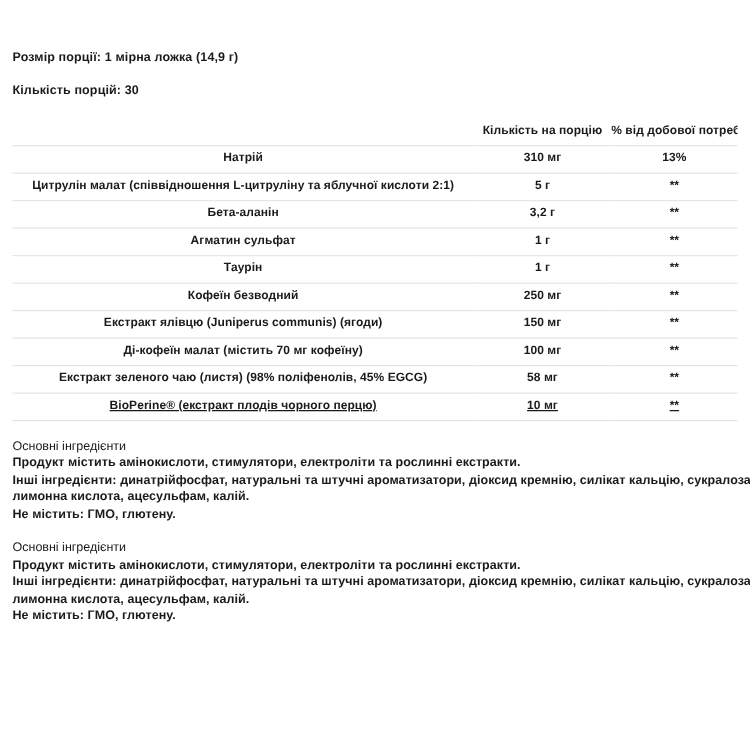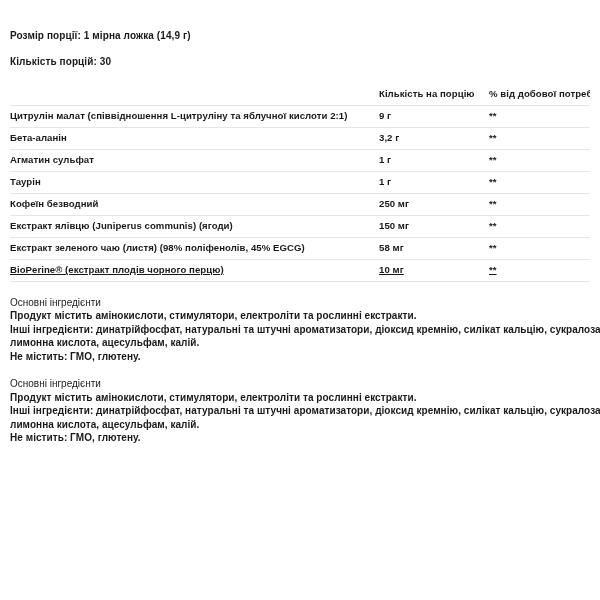--- a/index.html
+++ b/index.html
@@ -20,21 +20,21 @@
   .page {
     width: 600px;
     height: 600px;
     box-sizing: border-box;
     padding: 0 10px;
     position: relative;
   }
 
   
   .serving-block {
-    padding-top: 30px;
+    padding-top: 41px;
   }
   .serving-line {
     font-size: 10px;
     font-weight: bold;
     line-height: 12px;
     letter-spacing: 0.1px;
     color: #1a1a1a;
     margin: 0 0 14px 0;
   }
   .serving-line:last-child { margin-bottom: 16px; }
@@ -45,21 +45,21 @@
     border-collapse: collapse;
     table-layout: fixed;
     margin-top: 12px;
   }
   table.facts col.c-name  { width: 369px; }
   table.facts col.c-amt   { width: 110px; }
   table.facts col.c-dv    { width: 101px; }
 
   table.facts th,
   table.facts td {
-    text-align: left;
+    text-align: center;
     vertical-align: middle;
     font-size: 9.6px;
     font-weight: bold;
     line-height: 12px;
     letter-spacing: 0.05px;
     color: #1a1a1a;
     padding: 0;
     height: 22px;
     box-sizing: border-box;
     border-bottom: 1px solid #e6e6e6;
@@ -125,22 +125,27 @@
     </colgroup>
     <thead>
       <tr>
         <th class="nm"></th>
         <th class="amt">Кількість на порцію</th>
         <th class="dv">% від добової потреби</th>
       </tr>
     </thead>
     <tbody>
       <tr>
+        <td class="nm">Натрій</td>
+        <td class="amt">310 мг</td>
+        <td class="dv">13%</td>
+      </tr>
+      <tr>
         <td class="nm">Цитрулін малат (співвідношення L-цитруліну та яблучної кислоти 2:1)</td>
-        <td class="amt">9 г</td>
+        <td class="amt">5 г</td>
         <td class="dv">**</td>
       </tr>
       <tr>
         <td class="nm">Бета-аланін</td>
         <td class="amt">3,2 г</td>
         <td class="dv">**</td>
       </tr>
       <tr>
         <td class="nm">Агматин сульфат</td>
         <td class="amt">1 г</td>
@@ -152,20 +157,25 @@
         <td class="dv">**</td>
       </tr>
       <tr>
         <td class="nm">Кофеїн безводний</td>
         <td class="amt">250 мг</td>
         <td class="dv">**</td>
       </tr>
       <tr>
         <td class="nm">Екстракт ялівцю (Juniperus communis) (ягоди)</td>
         <td class="amt">150 мг</td>
+        <td class="dv">**</td>
+      </tr>
+      <tr>
+        <td class="nm">Ді-кофеїн малат (містить 70 мг кофеїну)</td>
+        <td class="amt">100 мг</td>
         <td class="dv">**</td>
       </tr>
       <tr>
         <td class="nm">Екстракт зеленого чаю (листя) (98% поліфенолів, 45% EGCG)</td>
         <td class="amt">58 мг</td>
         <td class="dv">**</td>
       </tr>
       <tr>
         <td class="nm">BioPerine® (екстракт плодів чорного перцю)</td>
         <td class="amt">10 мг</td>

